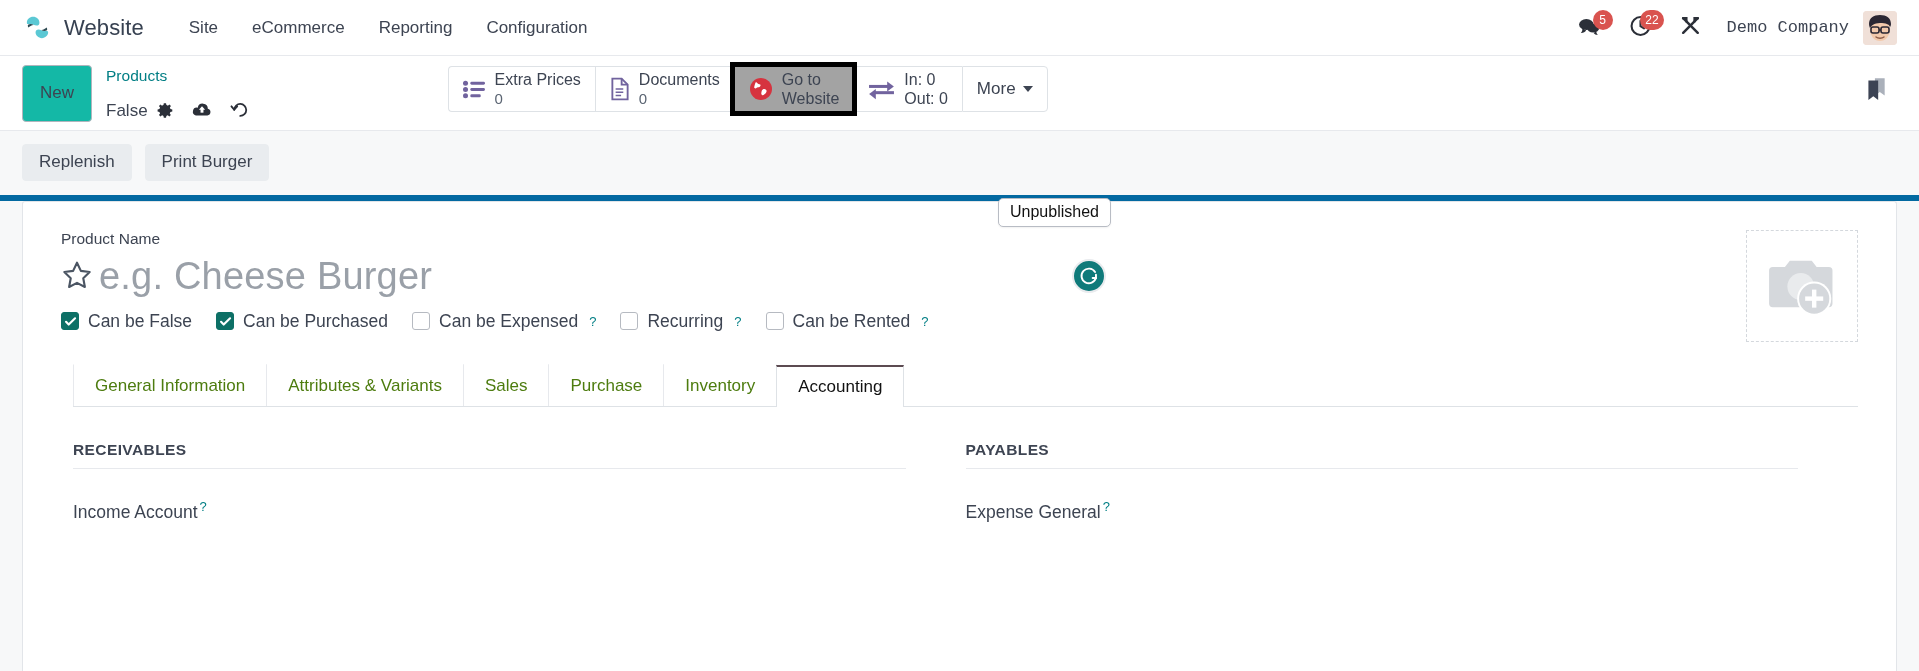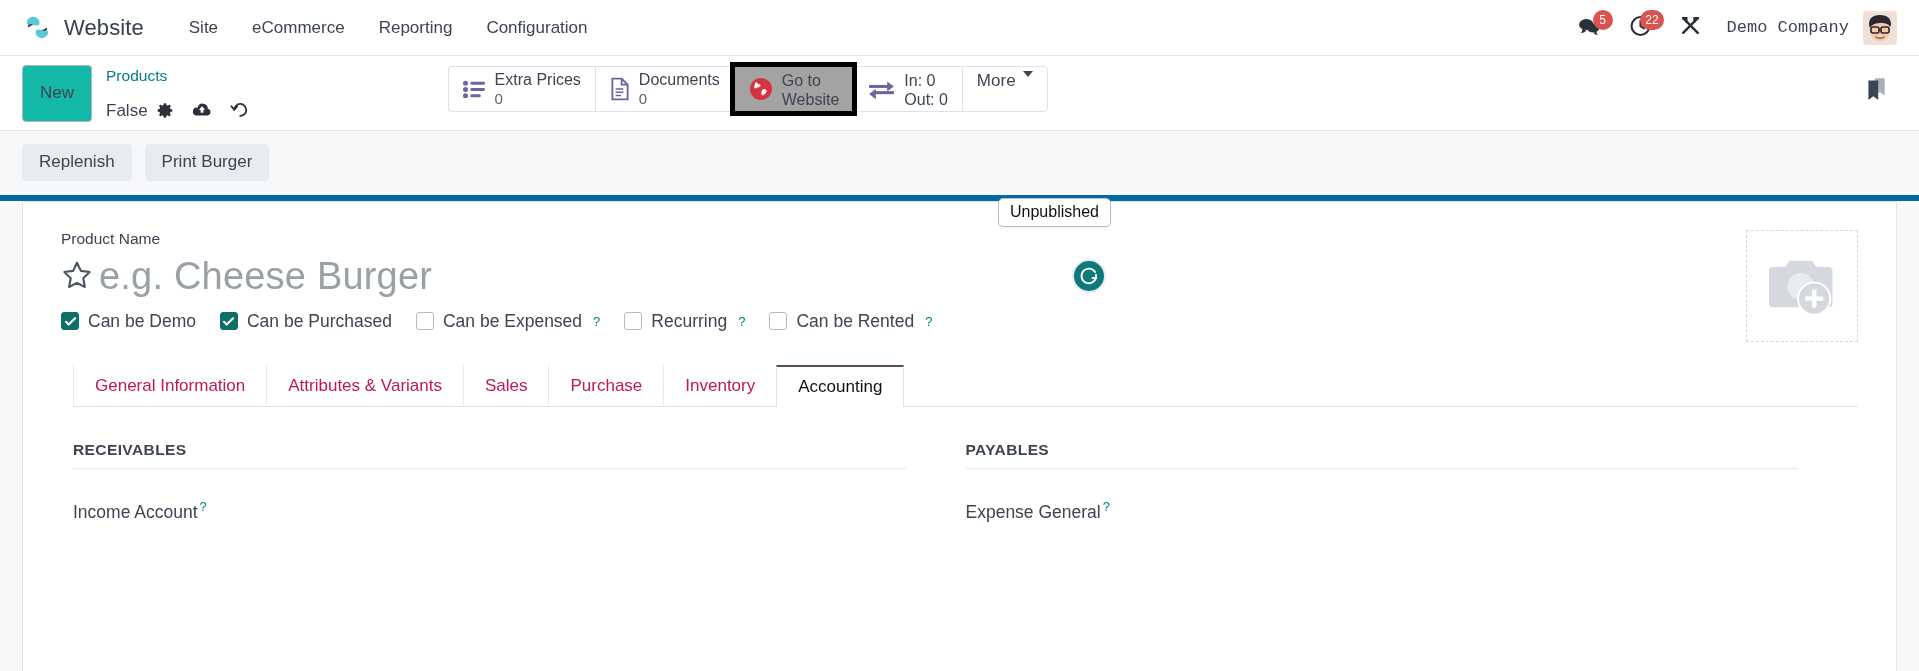--- a/index.html
+++ b/index.html
@@ -85,21 +85,21 @@
   }
   .bc-icon:first-of-type { padding-left: 11px; }
 
   .stat-buttons {
     display: flex; align-items: stretch;
     margin-left: 190px;
     margin-top: 1px;
     height: 46px;
   }
   .stat-btn {
-    display: flex; gap: 9px;
+    display: flex; align-items: center; gap: 9px;
     border: 1px solid #dee2e6;
     border-right: none;
     background: #fff;
     padding: 4px 14px;
     cursor: pointer;
     min-width: 86px;
   }
   .stat-btn:first-child { border-radius: 4px 0 0 4px; }
   .stat-btn:last-child { border-right: 1px solid #dee2e6; border-radius: 0 4px 4px 0; }
   .stat-icon { flex: none; display: flex; align-items: center; color: #71639e; }
@@ -212,21 +212,21 @@
     font-size: 13px; color: #017e84; vertical-align: super; cursor: pointer;
     margin-left: 2px;
   }
 
   
   .notebook {
     margin-top: 22px; border-bottom: 1px solid #dee2e6;
     display: flex; align-items: flex-end; margin-left: 12px;
   }
   .tab {
-    font-size: 17px; color: #be185d; padding: 11px 21px 10px 21px;
+    font-size: 17px; color: #4d7c0f; padding: 11px 21px 10px 21px;
     border: 1px solid transparent; border-bottom: none; cursor: pointer;
     background: transparent; white-space: nowrap; position: relative;
     border-left-color: #e7e9ed; border-right-color: #e7e9ed;
   }
   .tab + .tab { margin-left: -1px; }
   .tab.active {
     color: #111; background: #fff;
     border-color: #dee2e6;
     border-top: 2px solid #5c4b51;
     margin-bottom: -1px;
@@ -459,21 +459,21 @@
           </div>
         </div>
 
         <div class="checkbox-row">
           <div class="cb-group">
             <span class="cb checked">
               <svg viewBox="0 0 16 16" width="13" height="13" fill="none" stroke="#fff" stroke-width="2.6" stroke-linecap="round" stroke-linejoin="round">
                   <path d="M2.5 8.4l3.3 3.4L13.6 4"></path>
                 </svg>
             </span>
-            <span class="cb-label">Can be Demo</span>
+            <span class="cb-label">Can be False</span>
           </div>
 
           <div class="cb-group">
             <span class="cb checked">
               <svg viewBox="0 0 16 16" width="13" height="13" fill="none" stroke="#fff" stroke-width="2.6" stroke-linecap="round" stroke-linejoin="round">
                   <path d="M2.5 8.4l3.3 3.4L13.6 4"></path>
                 </svg>
             </span>
             <span class="cb-label">Can be Purchased</span>
           </div>

